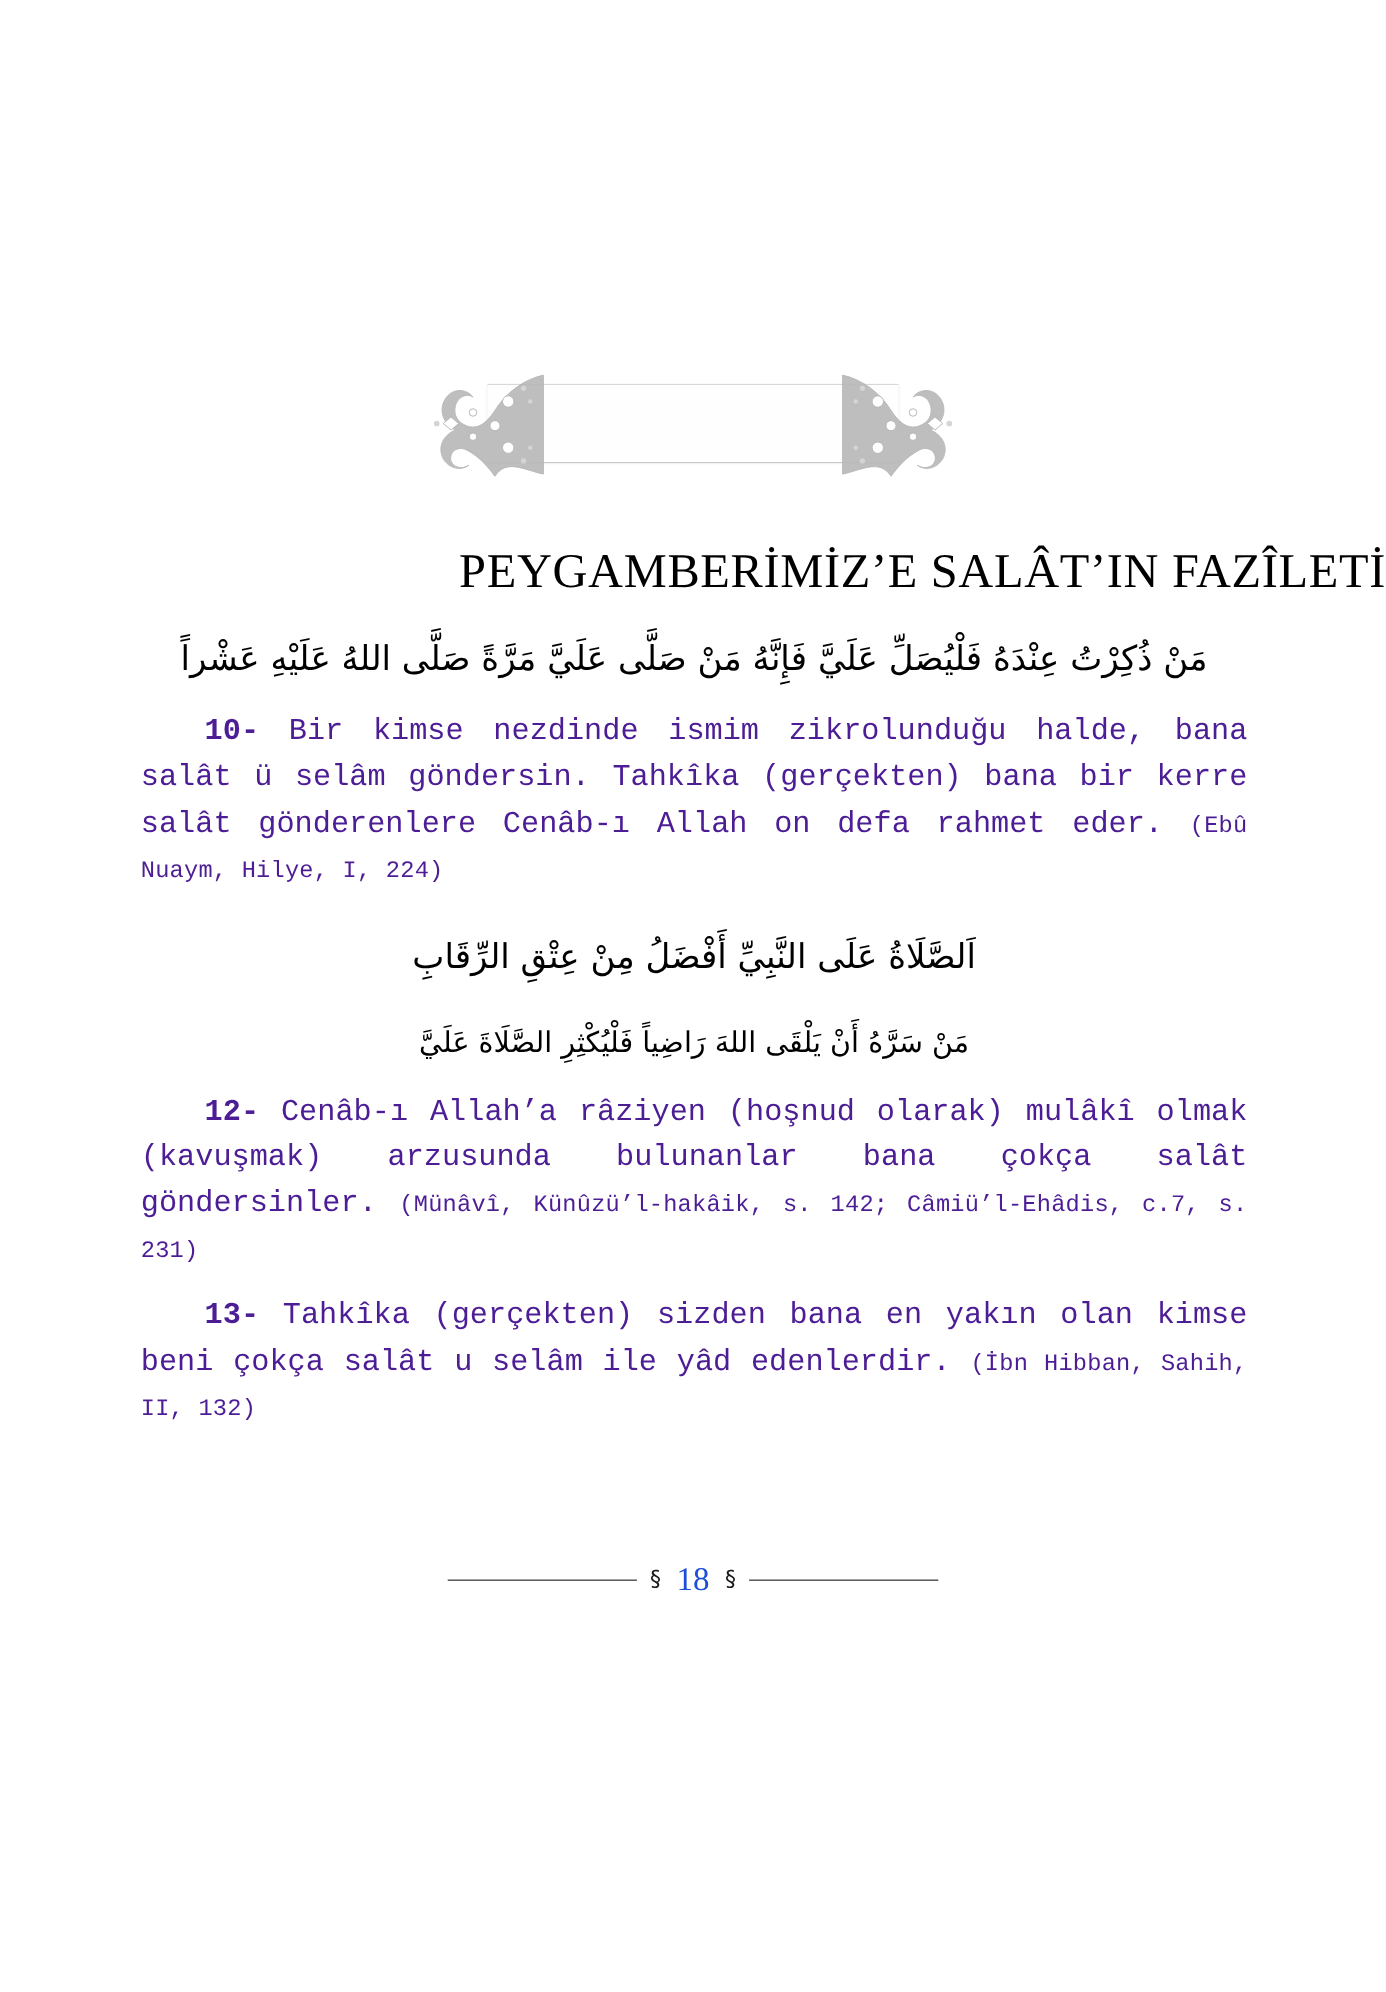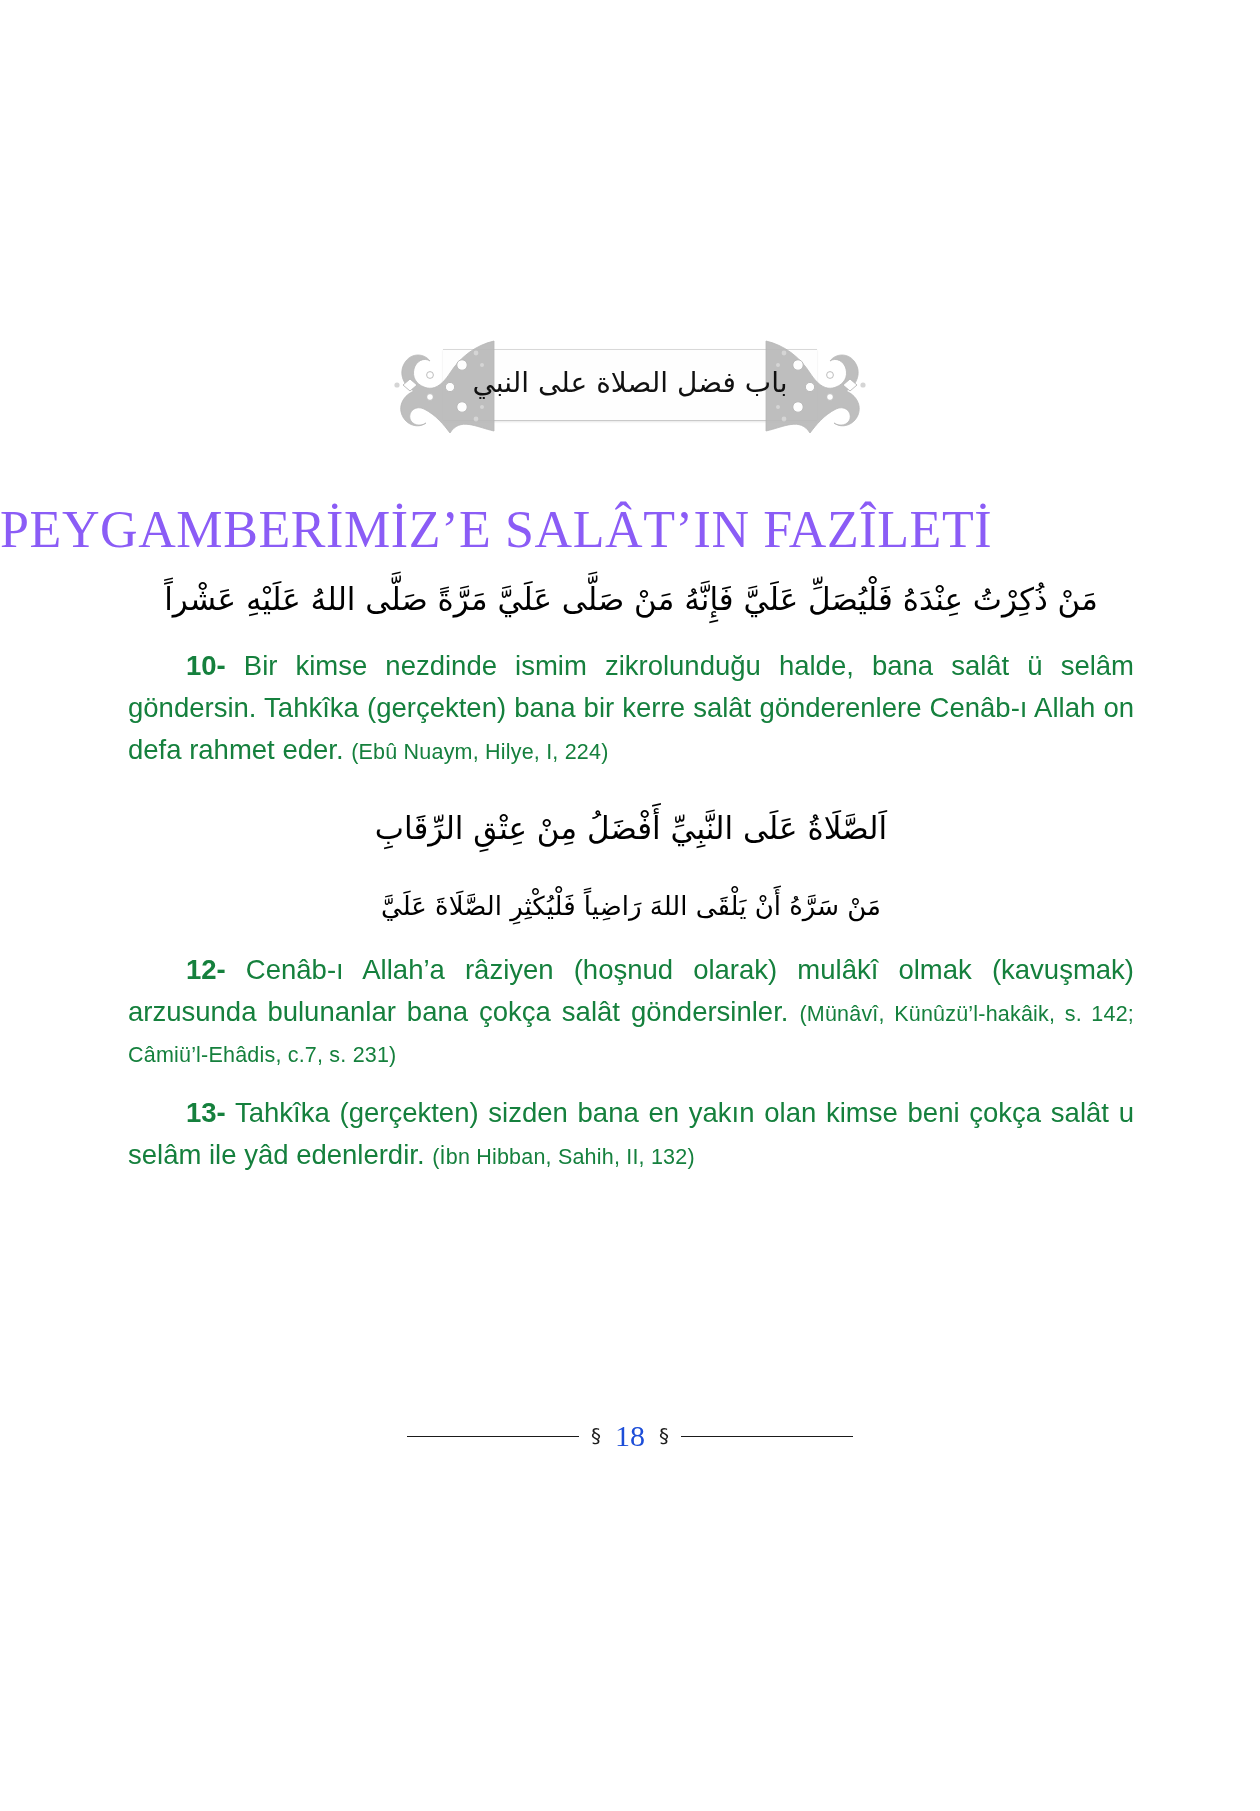--- a/index.html
+++ b/index.html
@@ -68,26 +68,26 @@
     letter-spacing: 0;
     padding-bottom: 4px;
   }
 
   
   .page-heading {
     position: absolute;
     left: 0;
     right: 0;
     top: 465px;
-    text-align: left;
+    text-align: right;
     font-family: "Liberation Serif", "DejaVu Serif", serif;
-    font-size: 52px;
+    font-size: 44px;
     font-weight: 400;
     letter-spacing: 0.6px;
-    color: #8b5cf6;
+    color: #000000;
   }
 
   
   .content {
     position: absolute;
     left: 128px;
     top: 545px;
     width: 1006px;
   }
 
@@ -100,26 +100,26 @@
     color: #000000;
     margin: 34px 0 22px 0;
     white-space: nowrap;
   }
   .arabic.v10 { font-size: 31px; margin-top: 30px; text-align: center; }
   .arabic.v11 { font-size: 31px; }
   .arabic.v12 { font-size: 26px; }
   .arabic.v13 { font-size: 31px; }
 
   .para {
-    font-family: Liberation Sans, sans-serif;
+    font-family: Liberation Mono, monospace;
     font-size: 27.5px;
     line-height: 1.52;
     text-align: justify;
     text-indent: 58px;
-    color: #15803d;
+    color: #4c1d95;
     margin: 18px 0 0 0;
   }
   .para .num {
     font-weight: 700;
   }
   .para .src {
     font-size: 21.5px;
     letter-spacing: 0.2px;
   }
 
@@ -206,21 +206,20 @@
         </g>
         <g fill="#d2d2d2">
           <circle cx="86" cy="18" r="2.4"></circle>
           <circle cx="92" cy="30" r="2.0"></circle>
           <circle cx="86" cy="84" r="2.4"></circle>
           <circle cx="92" cy="72" r="2.0"></circle>
           <circle cx="7" cy="50" r="2.6"></circle>
         </g>
       </svg>
 
-      <div class="banner-text">باب فضل الصلاة على النبي</div>
     </div>
   </div>
 
   <h1 class="page-heading">PEYGAMBERİMİZ’E SALÂT’IN FAZÎLETİ</h1>
 
   <div class="content">
 
     <div class="arabic v10">مَنْ ذُكِرْتُ عِنْدَهُ فَلْيُصَلِّ عَلَيَّ فَإِنَّهُ مَنْ صَلَّى عَلَيَّ مَرَّةً صَلَّى اللهُ عَلَيْهِ عَشْراً</div>
     <p class="para">
       <span class="num">10-</span><span> Bir kimse nezdinde ismim zikrolunduğu halde, bana salât ü selâm göndersin. Tahkîka (gerçekten) bana bir kerre salât gönderenlere Cenâb-ı Allah on defa rahmet eder. </span><span class="src">(Ebû Nuaym, Hilye, I, 224)</span>

